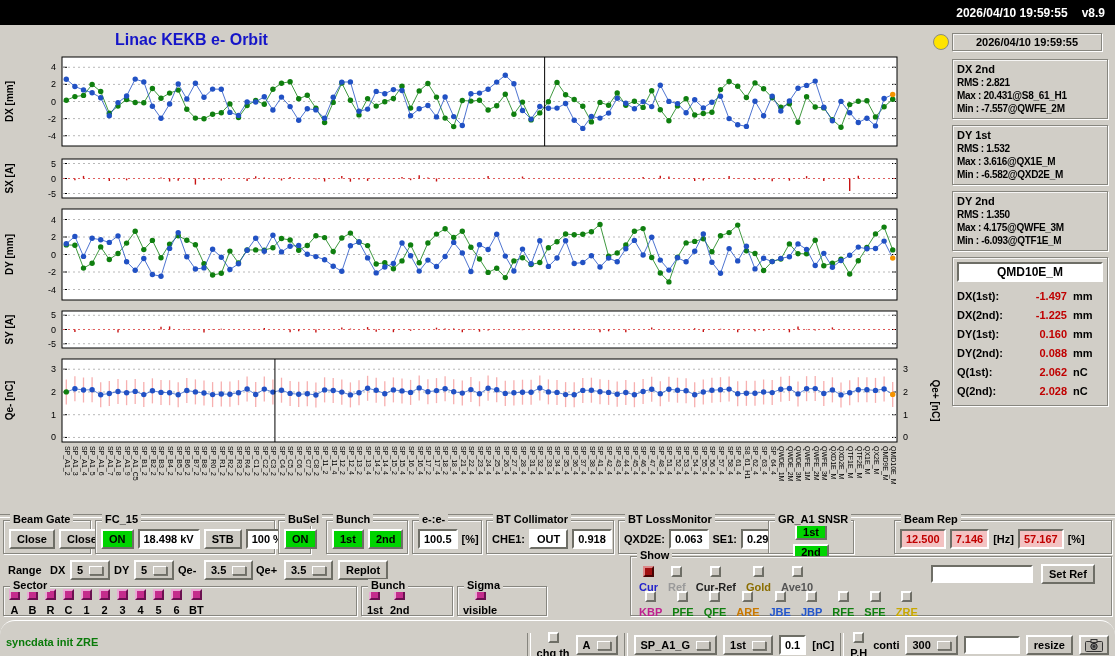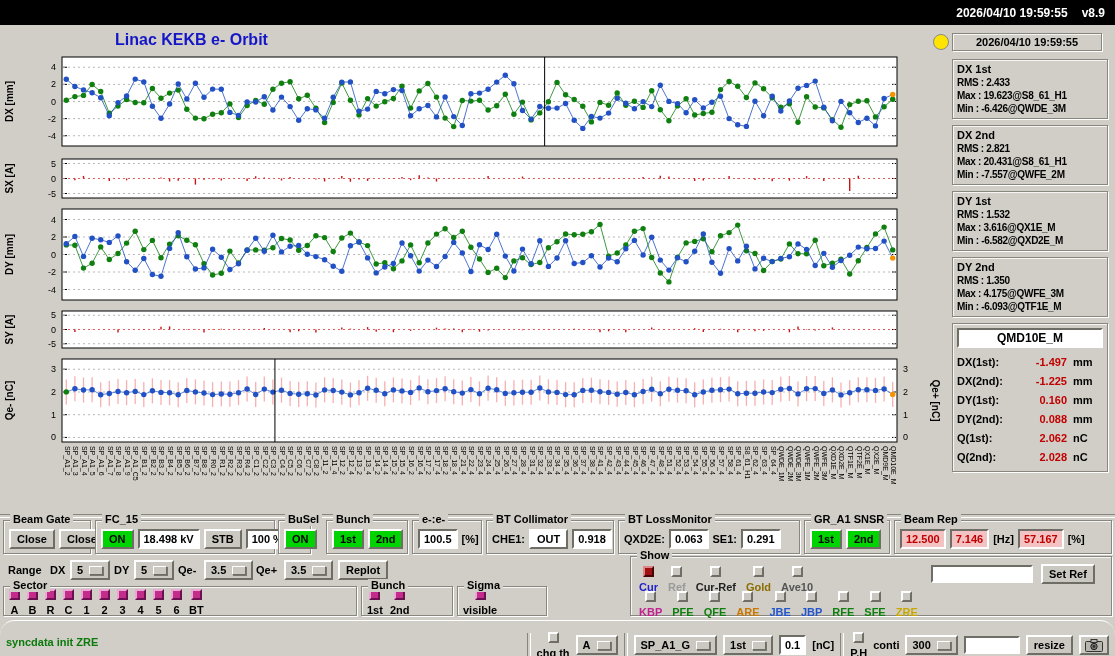--- a/index.html
+++ b/index.html
@@ -979,26 +979,20 @@
       <div class="xlab">QX2E_M</div>
       <div class="xlab">QMD9E_M</div>
       <div class="xlab">QMD10E_M</div>
     </div>
 
   <span class="led"></span>
   <div class="rpanel">
     <div class="tsbox">2026/04/10 19:59:55</div>
     <div id="statgroups">
         <div class="sgroup">
-          <div class="sname">DX 1st</div>
-          <div class="sline">RMS : 2.433</div>
-          <div class="sline">Max : 19.623@S8_61_H1</div>
-          <div class="sline">Min : -6.426@QWDE_3M</div>
-        </div>
-        <div class="sgroup">
           <div class="sname">DX 2nd</div>
           <div class="sline">RMS : 2.821</div>
           <div class="sline">Max : 20.431@S8_61_H1</div>
           <div class="sline">Min : -7.557@QWFE_2M</div>
         </div>
         <div class="sgroup">
           <div class="sname">DY 1st</div>
           <div class="sline">RMS : 1.532</div>
           <div class="sline">Max : 3.616@QX1E_M</div>
           <div class="sline">Min : -6.582@QXD2E_M</div>
@@ -1081,21 +1075,21 @@
     <span class="btn white">OUT</span>
     <span class="field">0.918</span>
   </div>
   <div class="grp" style="left:618px;top:520px;width:182px;">
     <span class="legend">BT LossMonitor</span>
     <span class="lbl">QXD2E:</span>
     <span class="field">0.063</span>
     <span class="lbl">SE1:</span>
     <span class="field">0.291</span>
   </div>
-  <div class="grp" style="left:804px;top:520px;width:86px;">
+  <div class="grp" style="left:768px;top:520px;width:86px;flex-direction:column;">
     <span class="legend">GR_A1 SNSR</span>
     <span class="btn green">1st</span>
     <span class="btn green">2nd</span>
   </div>
   <div class="grp" style="left:894px;top:520px;width:218px;">
     <span class="legend">Beam Rep</span>
     <span class="field pink">12.500</span>
     <span class="field pink">7.146</span>
     <span class="lbl">[Hz]</span>
     <span class="field pink">57.167</span>

